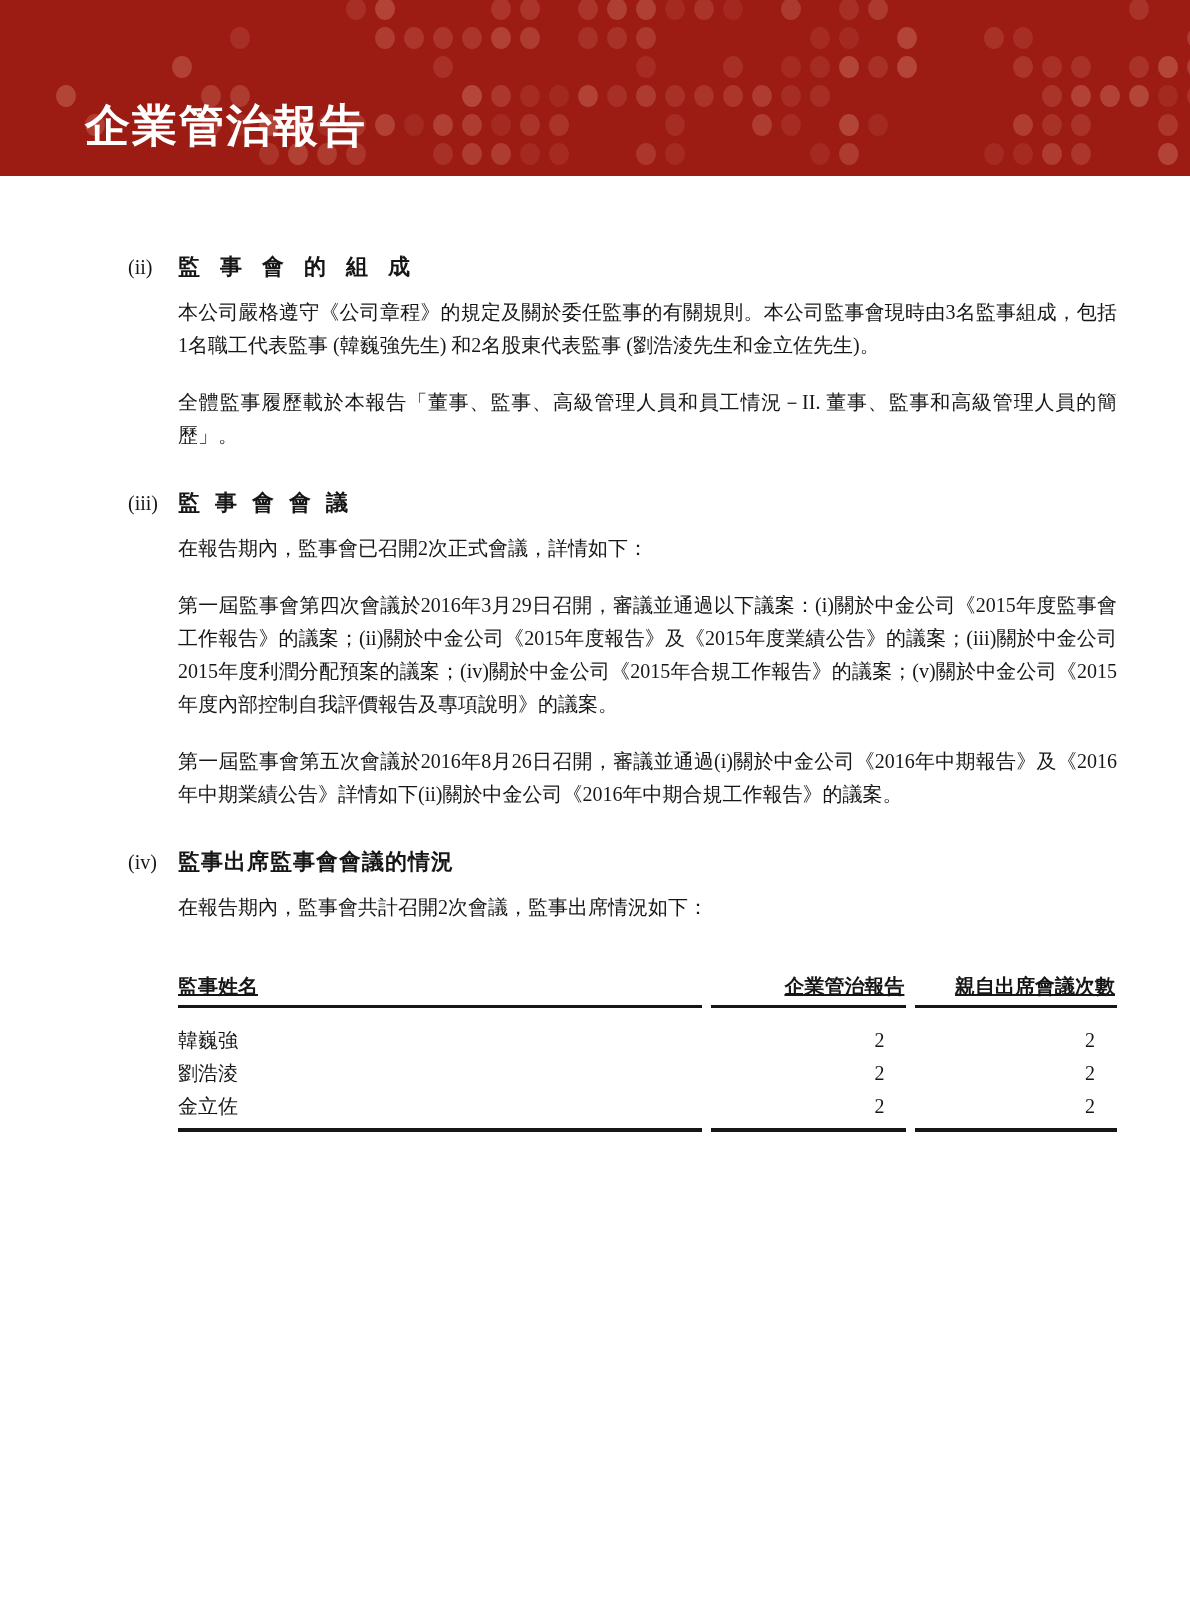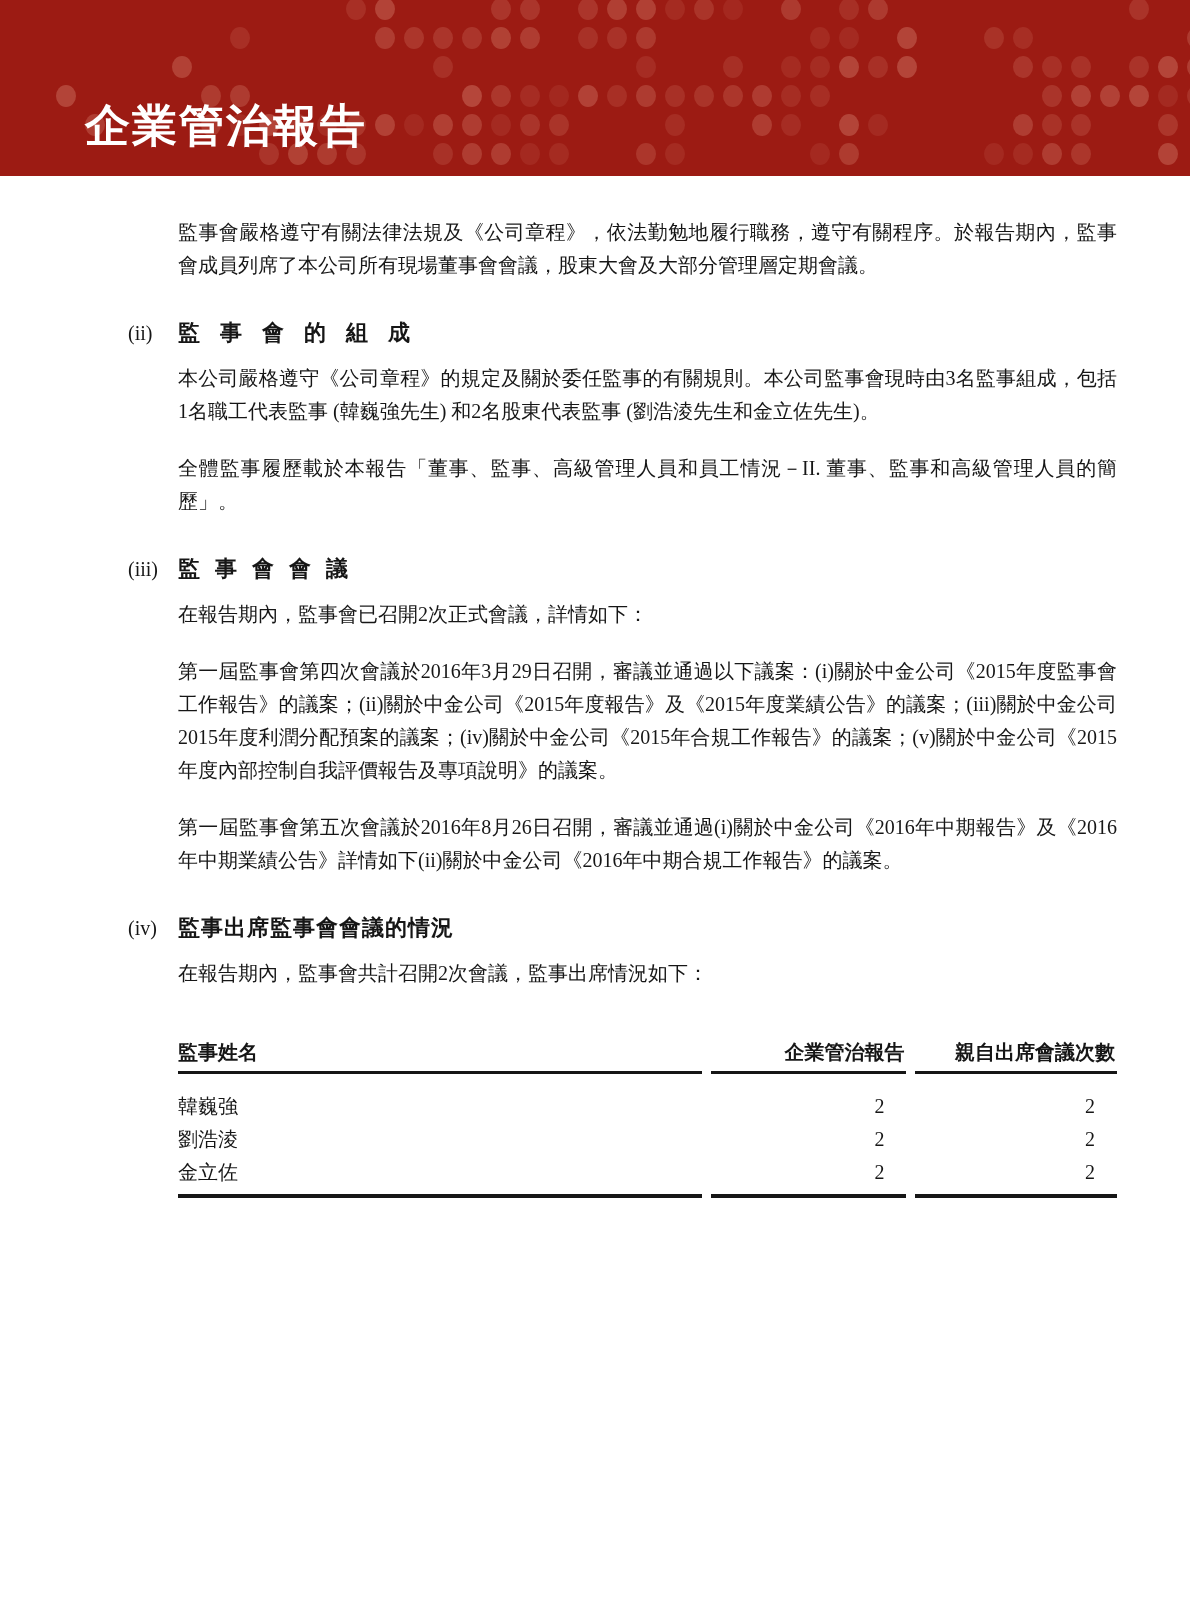--- a/index.html
+++ b/index.html
@@ -55,20 +55,21 @@
     width:957px;
     border-collapse:separate;
     border-spacing:9px 0;
     font-size:20px;line-height:33px;
   }
   .att-table th{
     font-weight:700;
     padding:0 2px 2px 0;
     border-bottom:3px solid #161616;
     white-space:nowrap;
+    text-decoration:underline;
   }
   .att-table th.c1{width:527px;text-align:left;padding-left:0;}
   .att-table th.c2{width:194px;text-align:right;}
   .att-table th.c3{width:200px;text-align:right;}
   .att-table td{padding:0;vertical-align:bottom;}
   .att-table td.num{text-align:right;padding-right:22px;}
   .att-table tbody tr:first-child td{padding-top:16px;}
   .att-table tbody tr:last-child td{border-bottom:4px solid #161616;padding-bottom:5px;}
   
   .footer{
@@ -193,21 +194,20 @@
         <div class="dot" style="left: 1013px; top: 143px; background: rgba(255, 200, 175, 0.094);"></div>
         <div class="dot" style="left: 1042px; top: 143px; background: rgba(255, 200, 175, 0.196);"></div>
         <div class="dot" style="left: 1071px; top: 143px; background: rgba(255, 200, 175, 0.16);"></div>
         <div class="dot" style="left: 1158px; top: 143px; background: rgba(255, 200, 175, 0.235);"></div>
       </div>
     <h1 class="banner-title">企業管治報告</h1>
   </header>
 
   <main class="content">
 
-    <p class="para intro">監事會嚴格遵守有關法律法規及《公司章程》，依法勤勉地履行職務，遵守有關程序。於報告期內，監事會成員列席了本公司所有現場董事會會議，股東大會及大部分管理層定期會議。</p>
 
     <section>
       <h2 class="sec-head sp-wide">
         <span class="sec-num">(ii)</span>
         <span class="sec-title">監事會的組成</span>
       </h2>
       <p class="para">本公司嚴格遵守《公司章程》的規定及關於委任監事的有關規則。本公司監事會現時由3名監事組成，包括1名職工代表監事 (韓巍強先生) 和2名股東代表監事 (劉浩淩先生和金立佐先生)。</p>
       <p class="para">全體監事履歷載於本報告「董事、監事、高級管理人員和員工情況－II. 董事、監事和高級管理人員的簡歷」。</p>
     </section>
 

